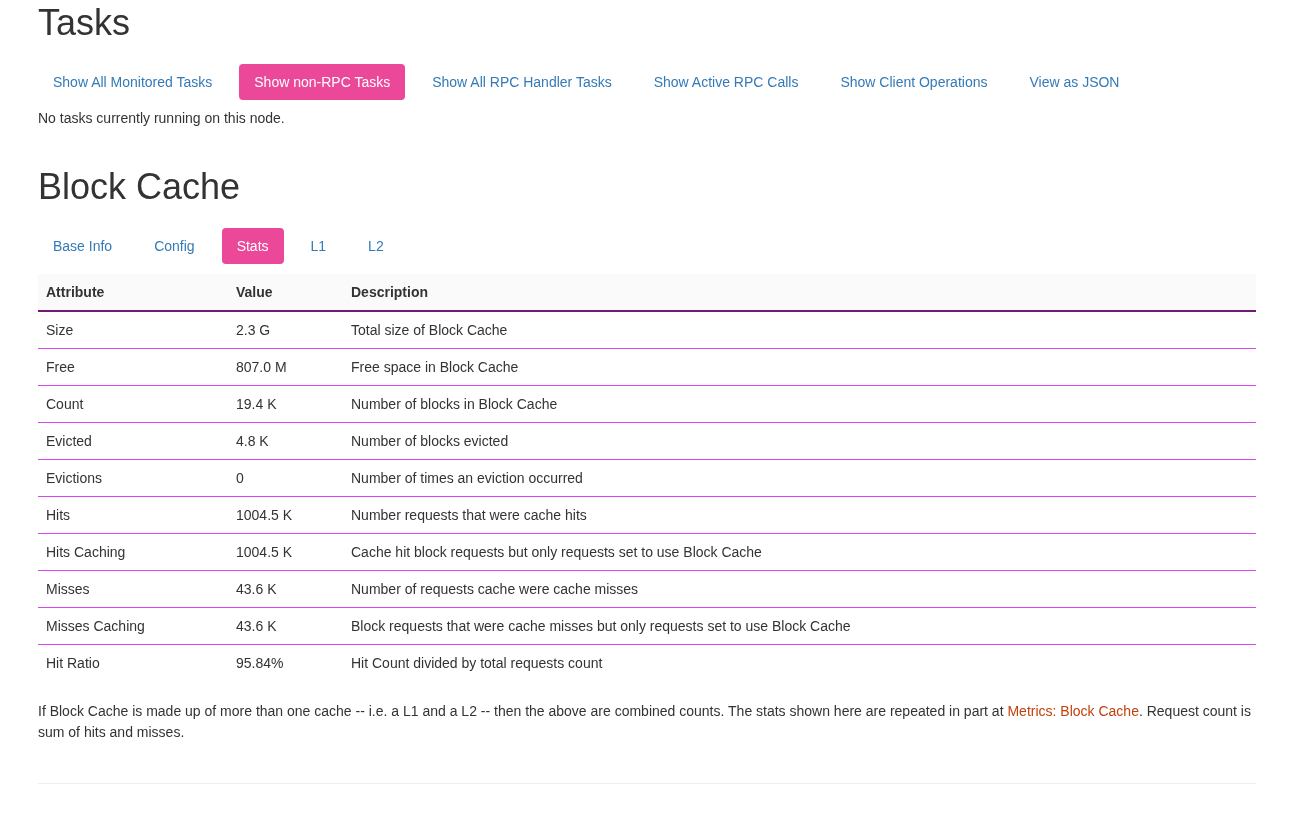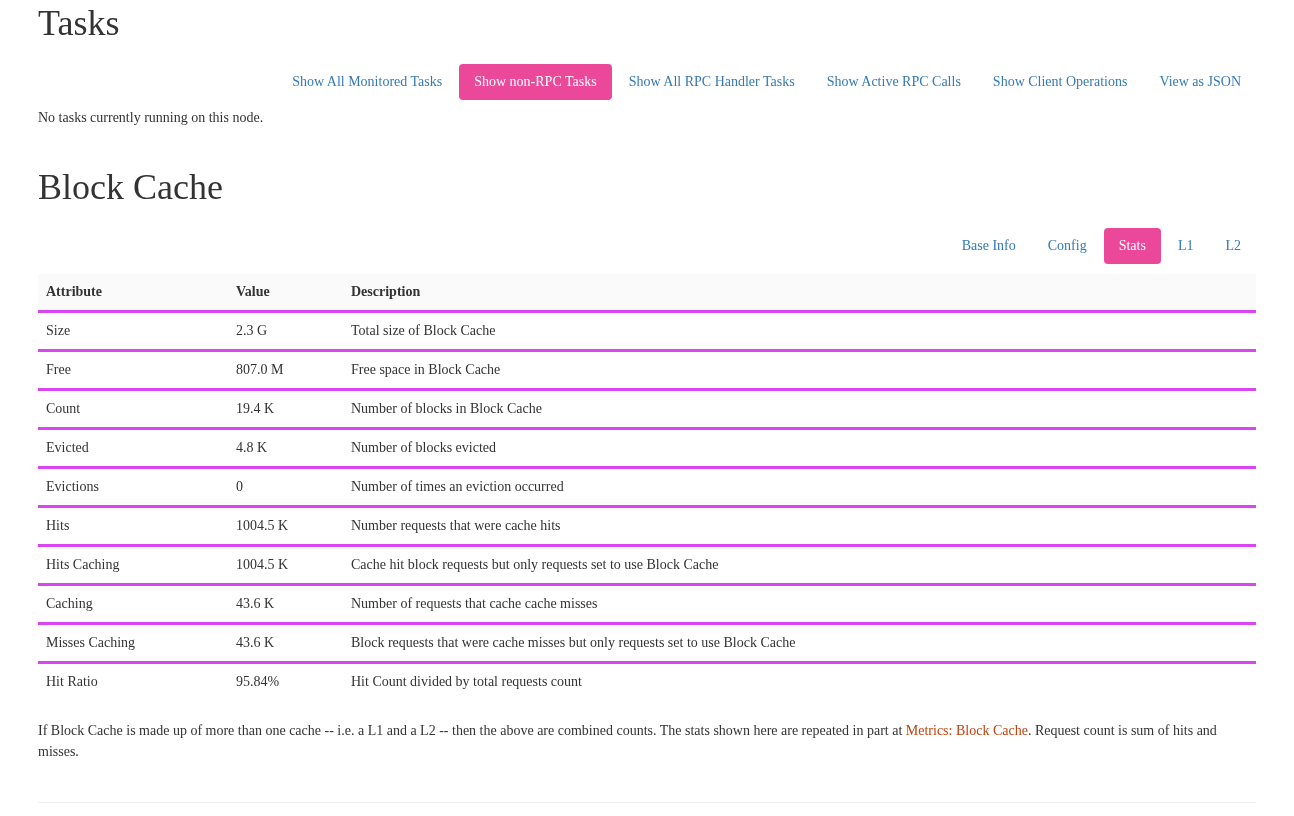--- a/index.html
+++ b/index.html
@@ -15,30 +15,28 @@
       padding: 0 38px;
     }
     h1 {
       font-size: 36px;
       font-weight: 500;
       color: #333;
       margin: 0 0 20px 0;
     }
     .section {
       margin-bottom: 40px;
-      font-family: Liberation Serif, serif;
     }
     .nav-tabs {
       list-style: none;
       display: flex;
       flex-wrap: wrap;
       border-bottom: none;
       margin-bottom: 10px;
-      gap: 2px;
-      justify-content: flex-end;
+      gap: 12px;
     }
     .nav-tabs li {
       margin-right: 0;
     }
     .nav-tabs a {
       display: inline-block;
       padding: 10px 15px;
       color: #337ab7;
       text-decoration: none;
       border-radius: 4px;
@@ -54,21 +52,21 @@
       margin-bottom: 40px;
     }
     table {
       width: 100%;
       border-collapse: collapse;
       margin-bottom: 20px;
     }
     table th, table td {
       padding: 10px 8px;
       text-align: left;
-      border-top: 3px solid #d946ef;
+      border-top: 1px solid #d946ef;
       vertical-align: top;
     }
     table thead th {
       border-bottom: 2px solid #701a75;
       font-weight: 700;
       border-top: none;
       background: #fafafa;
     }
     table th.col-attr { width: 190px; }
     table th.col-val { width: 115px; }
@@ -154,23 +152,23 @@
           <td>Hits</td>
           <td>1004.5 K</td>
           <td>Number requests that were cache hits</td>
         </tr>
         <tr>
           <td>Hits Caching</td>
           <td>1004.5 K</td>
           <td>Cache hit block requests but only requests set to use Block Cache</td>
         </tr>
         <tr>
-          <td>Caching</td>
+          <td>Misses</td>
           <td>43.6 K</td>
-          <td>Number of requests that cache cache misses</td>
+          <td>Number of requests cache were cache misses</td>
         </tr>
         <tr>
           <td>Misses Caching</td>
           <td>43.6 K</td>
           <td>Block requests that were cache misses but only requests set to use Block Cache</td>
         </tr>
         <tr>
           <td>Hit Ratio</td>
           <td>95.84%</td>
           <td>Hit Count divided by total requests count</td>

